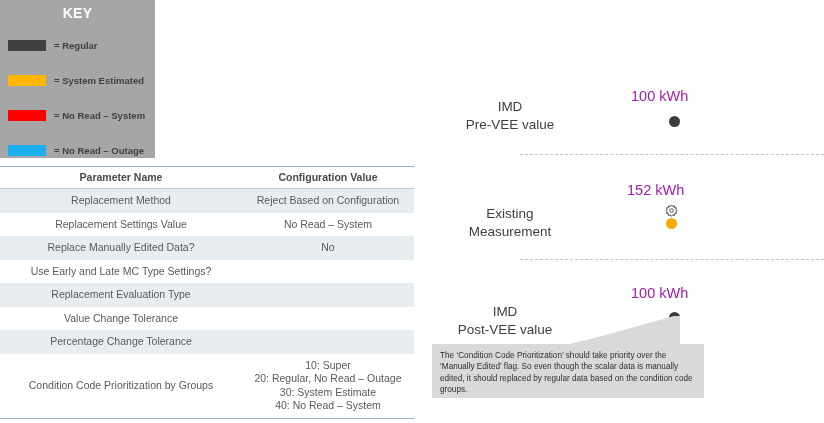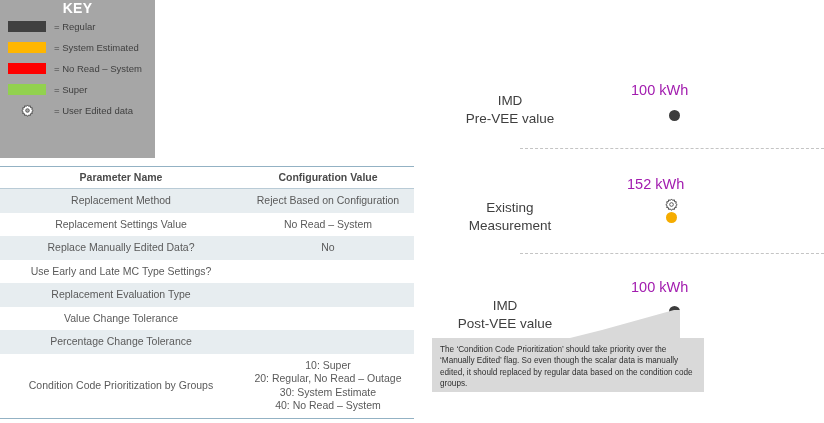--- a/index.html
+++ b/index.html
@@ -23,27 +23,29 @@
     width: 155px;
     height: 158px;
     background: #a6a6a6;
   }
   #key-title {
     text-align: center;
     color: #ffffff;
     font-size: 14px;
     font-weight: 600;
     letter-spacing: .2px;
+    padding-top: 5px;
     line-height: 16px;
   }
   .key-row {
     display: flex;
     align-items: center;
     height: 21px;
-    margin-top: 0;
+    margin-top: 14px;
+    font-weight: bold;
   }
   .key-swatch-wrap {
     width: 54px;
     display: flex;
     justify-content: center;
     align-items: center;
   }
   .key-swatch {
     width: 38px;
     height: 11px;
@@ -92,21 +94,21 @@
   }
   #param-table tbody tr.alt td { background: #e7edf0; }
   #param-table tbody tr.plain td { background: #ffffff; }
   #param-table tbody tr.last td { border-bottom: 1.6px solid #93b2c4; }
   .multiline { white-space: pre-line; }
 
   
   #diagram {
     position: absolute;
     left: 420px;
-    top: 0px;
+    top: 6px;
     width: 404px;
     height: 333px;
   }
   .band-label {
     position: absolute;
     text-align: center;
     font-size: 13.5px;
     color: #3f3f3f;
     line-height: 18px;
     white-space: pre-line;
@@ -176,20 +178,26 @@
     <span class="key-label">= System Estimated</span>
   </div>
 
   <div class="key-row">
     <span class="key-swatch-wrap">
       <span class="key-swatch" style="background:#fe0000"></span>
     </span>
     <span class="key-label">= No Read – System</span>
   </div>
 
+  <div class="key-row">
+    <span class="key-swatch-wrap">
+      <span class="key-swatch" style="background:#1cb0f0"></span>
+    </span>
+    <span class="key-label">= No Read – Outage</span>
+  </div>
 
   <div class="key-row">
     <span class="key-swatch-wrap">
       <span class="key-swatch" style="background:#92d14f"></span>
     </span>
     <span class="key-label">= Super</span>
   </div>
 
   <div class="key-row">
     <span class="gear-wrap">

